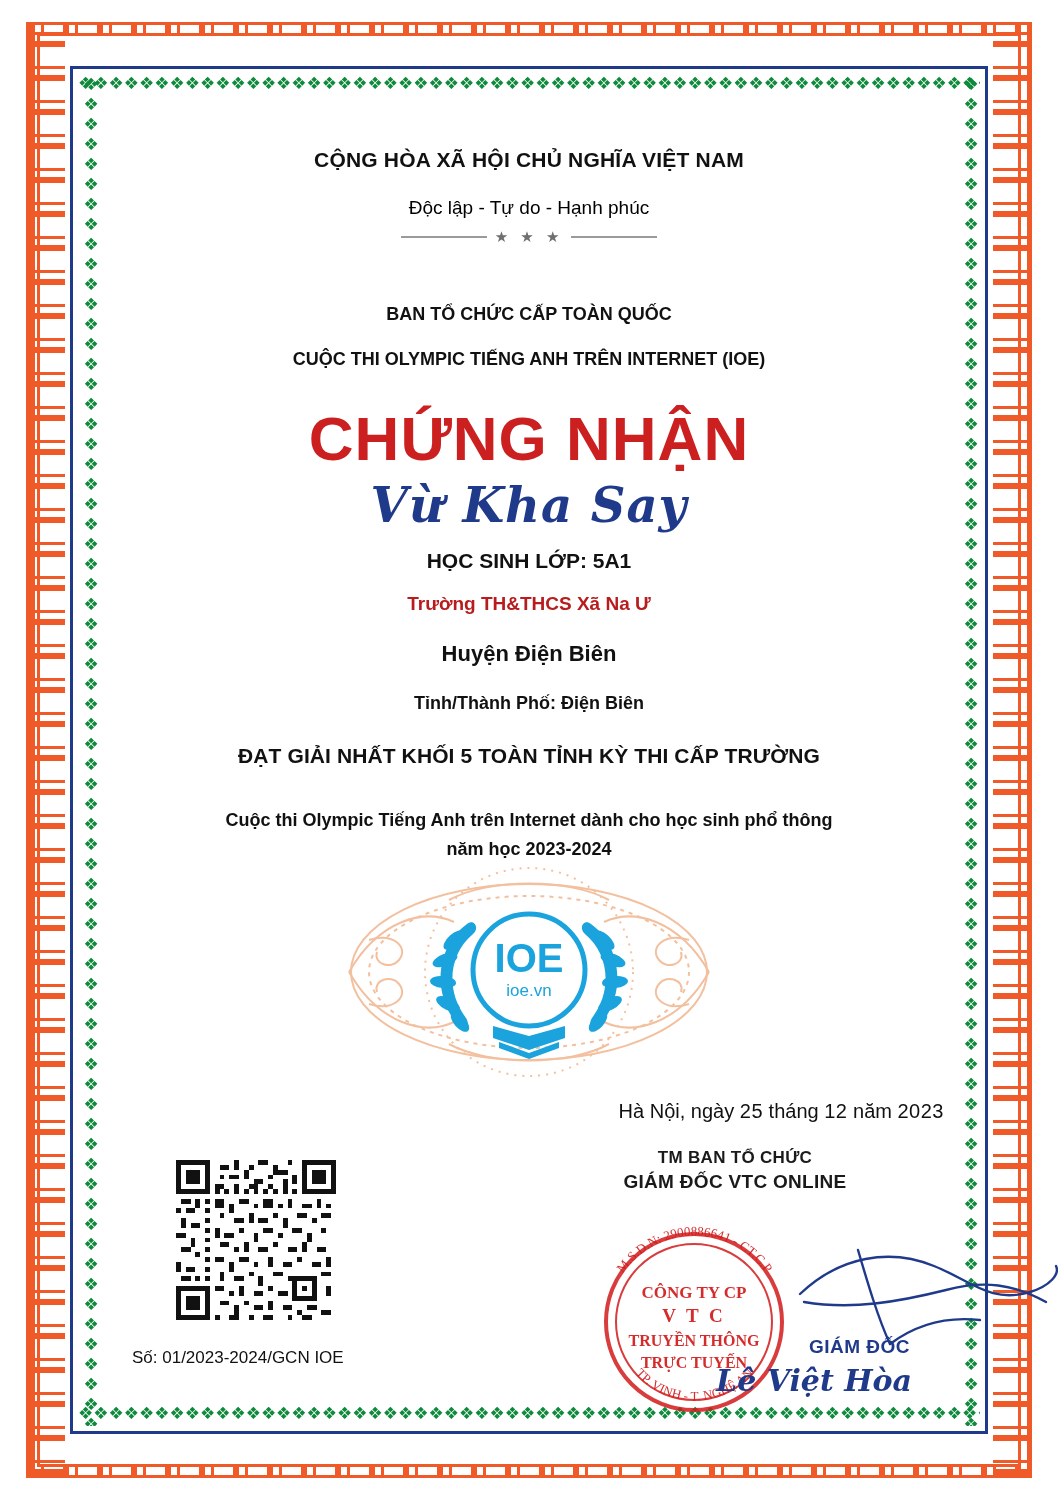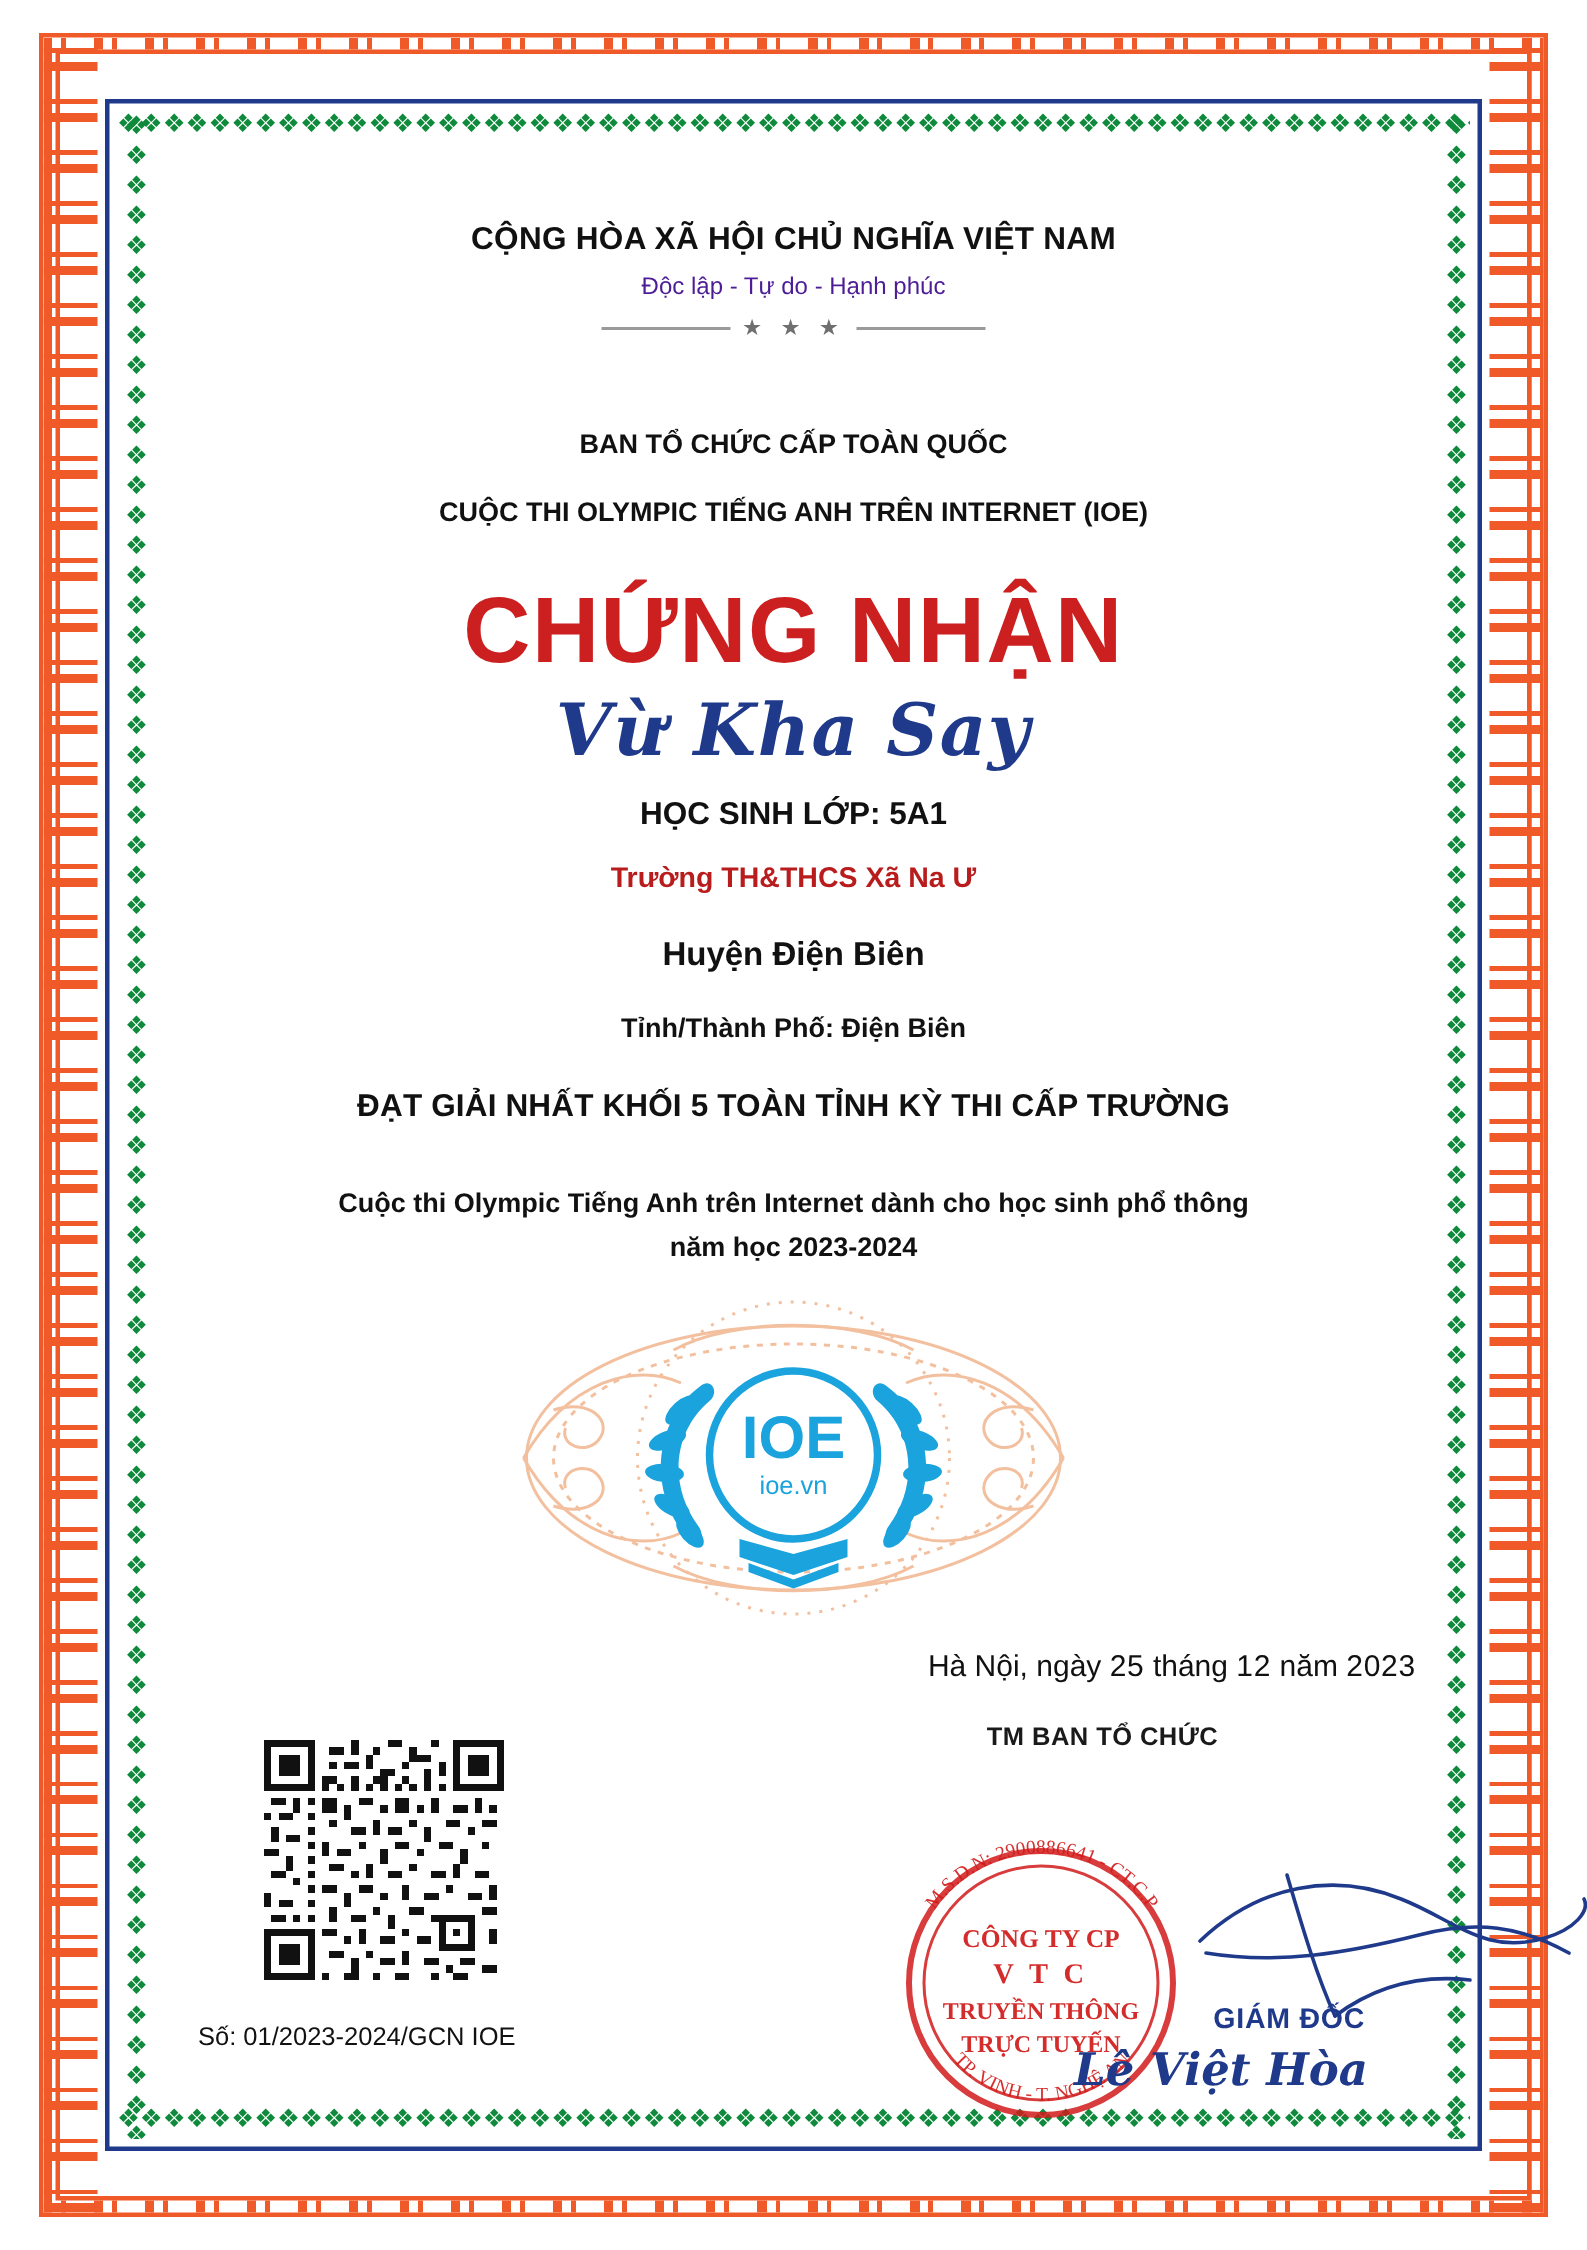--- a/index.html
+++ b/index.html
@@ -132,23 +132,23 @@
   }
 
   .nation-title {
     margin-top: 48px;
     font-size: 21px;
     font-weight: bold;
     letter-spacing: 0.2px;
     color: #111111;
   }
   .nation-motto {
-    margin-top: 11px;
-    font-size: 16px;
-    color: #4c1d95;
+    margin-top: 25px;
+    font-size: 19px;
+    color: #000000;
   }
   .stars {
     margin-top: 10px;
     display: flex;
     align-items: center;
     justify-content: center;
     gap: 8px;
   }
   .stars .rule {
     width: 86px;
@@ -419,20 +419,21 @@
       <span>Hà Nội, ngày</span>
       <span class="val">25</span>
       <span>tháng</span>
       <span class="val">12</span>
       <span>năm</span>
       <span class="val">2023</span>
     </div>
 
     <div class="sign-block">
       <div class="sign-title1">TM BAN TỔ CHỨC</div>
+      <div class="sign-title2">GIÁM ĐỐC VTC ONLINE</div>
     </div>
 
     <div class="stamp">
       <svg width="225" height="225" viewBox="0 0 225 225">
         <defs>
           <path id="arcTop" d="M 26 112 A 86 86 0 0 1 199 112"></path>
           <path id="arcBottom" d="M 34 112 A 78 78 0 0 0 191 112"></path>
         </defs>
         <circle cx="112" cy="112" r="88" fill="none" stroke="#d11a1a" stroke-width="4" opacity="0.85"></circle>
         <circle cx="112" cy="112" r="78" fill="none" stroke="#d11a1a" stroke-width="2" opacity="0.85"></circle>

